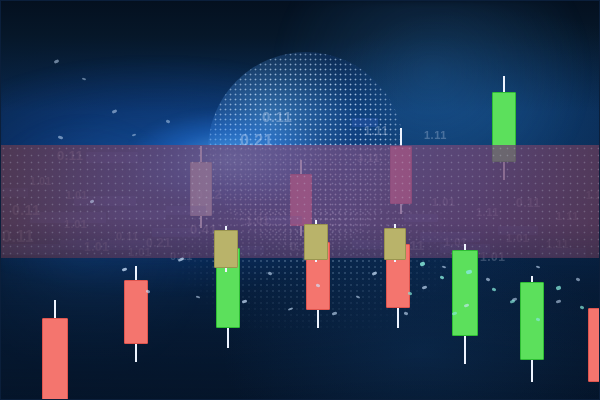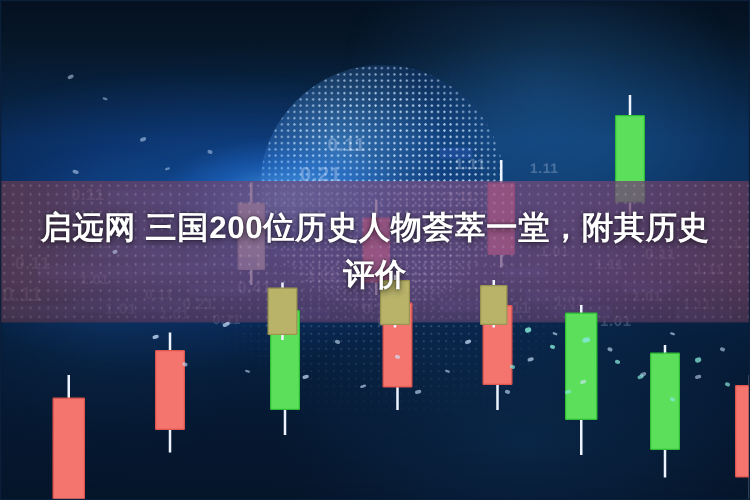--- a/index.html
+++ b/index.html
@@ -295,19 +295,15 @@
       <div class="speck teal" style="left: 466px; top: 270px; width: 6px; height: 4px; opacity: 0.85; transform: rotate(-14deg);"></div>
       <div class="speck teal" style="left: 492px; top: 288px; width: 4px; height: 3px; opacity: 0.75; transform: rotate(18deg);"></div>
       <div class="speck teal" style="left: 510px; top: 300px; width: 5px; height: 3px; opacity: 0.7; transform: rotate(-20deg);"></div>
       <div class="speck teal" style="left: 536px; top: 318px; width: 4px; height: 3px; opacity: 0.7; transform: rotate(16deg);"></div>
       <div class="speck teal" style="left: 556px; top: 286px; width: 5px; height: 4px; opacity: 0.75; transform: rotate(-16deg);"></div>
       <div class="speck teal" style="left: 580px; top: 306px; width: 4px; height: 3px; opacity: 0.7; transform: rotate(22deg);"></div>
       <div class="speck teal" style="left: 408px; top: 292px; width: 4px; height: 3px; opacity: 0.7; transform: rotate(18deg);"></div>
       <div class="speck teal" style="left: 452px; top: 312px; width: 5px; height: 3px; opacity: 0.65; transform: rotate(-18deg);"></div>
     </div>
 
-  <div id="title">
-    <span class="ln">启远网 三国200位历史人物荟萃一堂，附其历史</span>
-    <span class="ln">评价</span>
-  </div>
 
   <div id="frame"></div>
 </div>
 
 </body></html>

